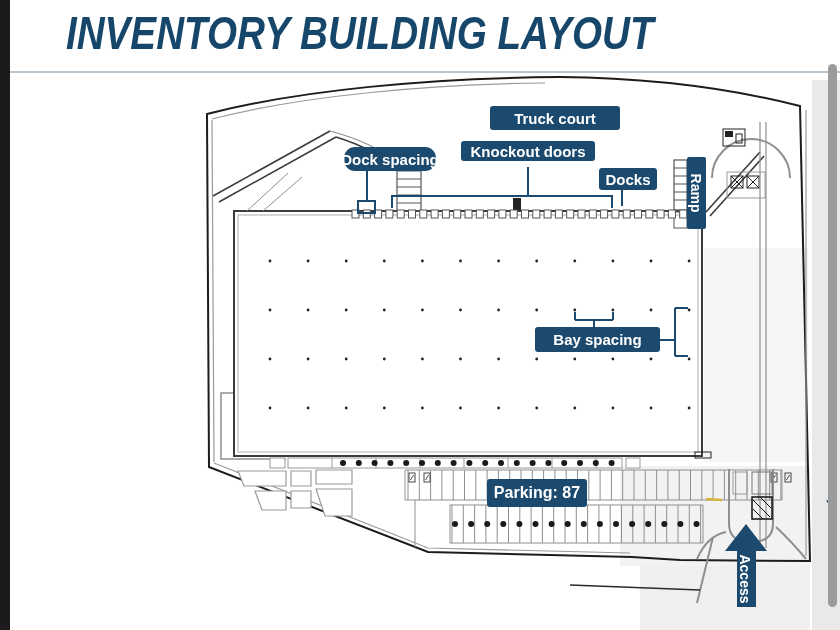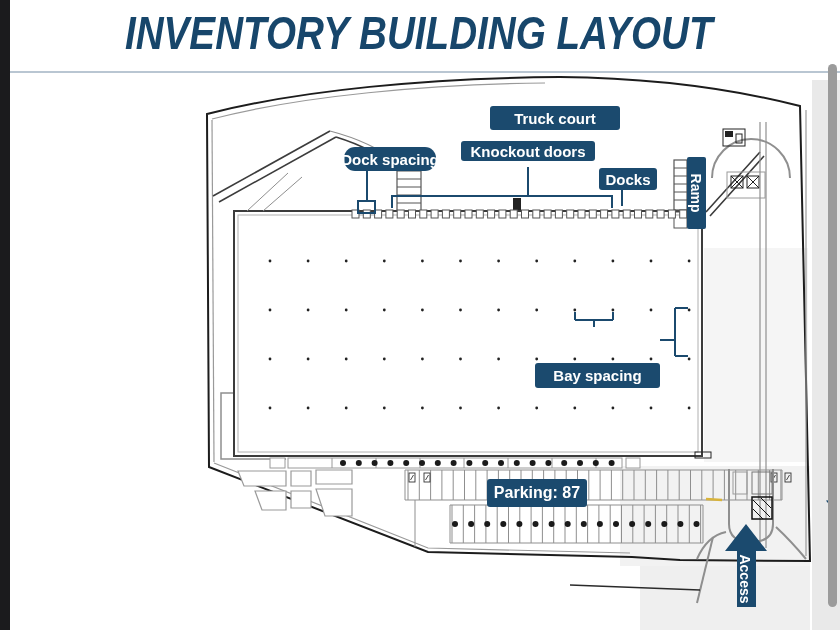--- a/index.html
+++ b/index.html
@@ -4,21 +4,21 @@
 <style>
   :root{
     --accent_navy:#1b4a6e; --title_navy:#17466b; --divider_blue:#b9c6d2;
     --scrollbar_gray:#9b9b9b; --line_gray:#8a8a8a; --curb_yellow:#d8b33a; --tree_black:#1a1a1a;
   }
   *{box-sizing:border-box}
   html,body{margin:0;padding:0}
   body{width:840px;height:630px;position:relative;background:#fff;overflow:hidden;
        font-family:"Liberation Sans","DejaVu Sans",sans-serif;}
   .left-strip{position:absolute;left:0;top:0;width:10px;height:630px;background:#1b1b1d;}
-  .title-wrap{position:absolute;left:10px;top:2px;width:753px;height:64px;text-align:center;margin-left:32px;}
+  .title-wrap{position:absolute;left:10px;top:2px;width:753px;height:64px;text-align:left;}
   .title-wrap .t{display:inline-block;transform:scaleX(.84);transform-origin:center;
     font-size:46px;line-height:62px;font-weight:bold;font-style:italic;color:var(--title_navy);
     letter-spacing:0px;white-space:nowrap;}
   .divider{position:absolute;left:10px;top:71px;width:830px;height:2px;background:var(--divider_blue);}
   svg#plan{position:absolute;left:0;top:0;}
   .lbl{position:absolute;background:var(--accent_navy);color:#fff;font-weight:bold;
     border-radius:3px;display:flex;align-items:center;justify-content:center;
     font-size:15px;white-space:nowrap;z-index:5;}
   .lbl.rot{transform:rotate(90deg);transform-origin:top left;border-radius:2px;}
   .access-text{position:absolute;color:#fff;font-weight:bold;font-size:14px;z-index:6;
@@ -337,18 +337,18 @@
   </g>
 
   <polygon points="746,524 725,551 737,551 737,607 756,607 756,551 767,551" fill="var(--accent_navy)"></polygon>
 </svg>
 
 <div class="lbl" style="left:460px;top:106px;width:130px;height:24px;margin-left:30px;">Truck court</div>
 <div class="lbl" style="left:344px;top:147px;width:92px;height:24px;border-radius:11px;">Dock spacing</div>
 <div class="lbl" style="left:461px;top:141px;width:134px;height:20px;">Knockout doors</div>
 <div class="lbl" style="left:599px;top:168px;width:58px;height:22px;">Docks</div>
 <div class="lbl rot" style="left:706px;top:157px;width:72px;height:19px;font-size:14px;">Ramp</div>
-<div class="lbl" style="left:535px;top:327px;width:125px;height:25px;margin-top:36px;">Bay spacing</div>
+<div class="lbl" style="left:535px;top:327px;width:125px;height:25px;">Bay spacing</div>
 <div class="lbl" style="left:487px;top:479px;width:100px;height:28px;font-size:16px;">Parking: 87</div>
 <div class="access-text" style="left:753px;top:553px;width:52px;height:16px;">Access</div>
 
 <span class="watermark">w</span>
 <div class="scrollbar"></div>
 
 </body></html>

